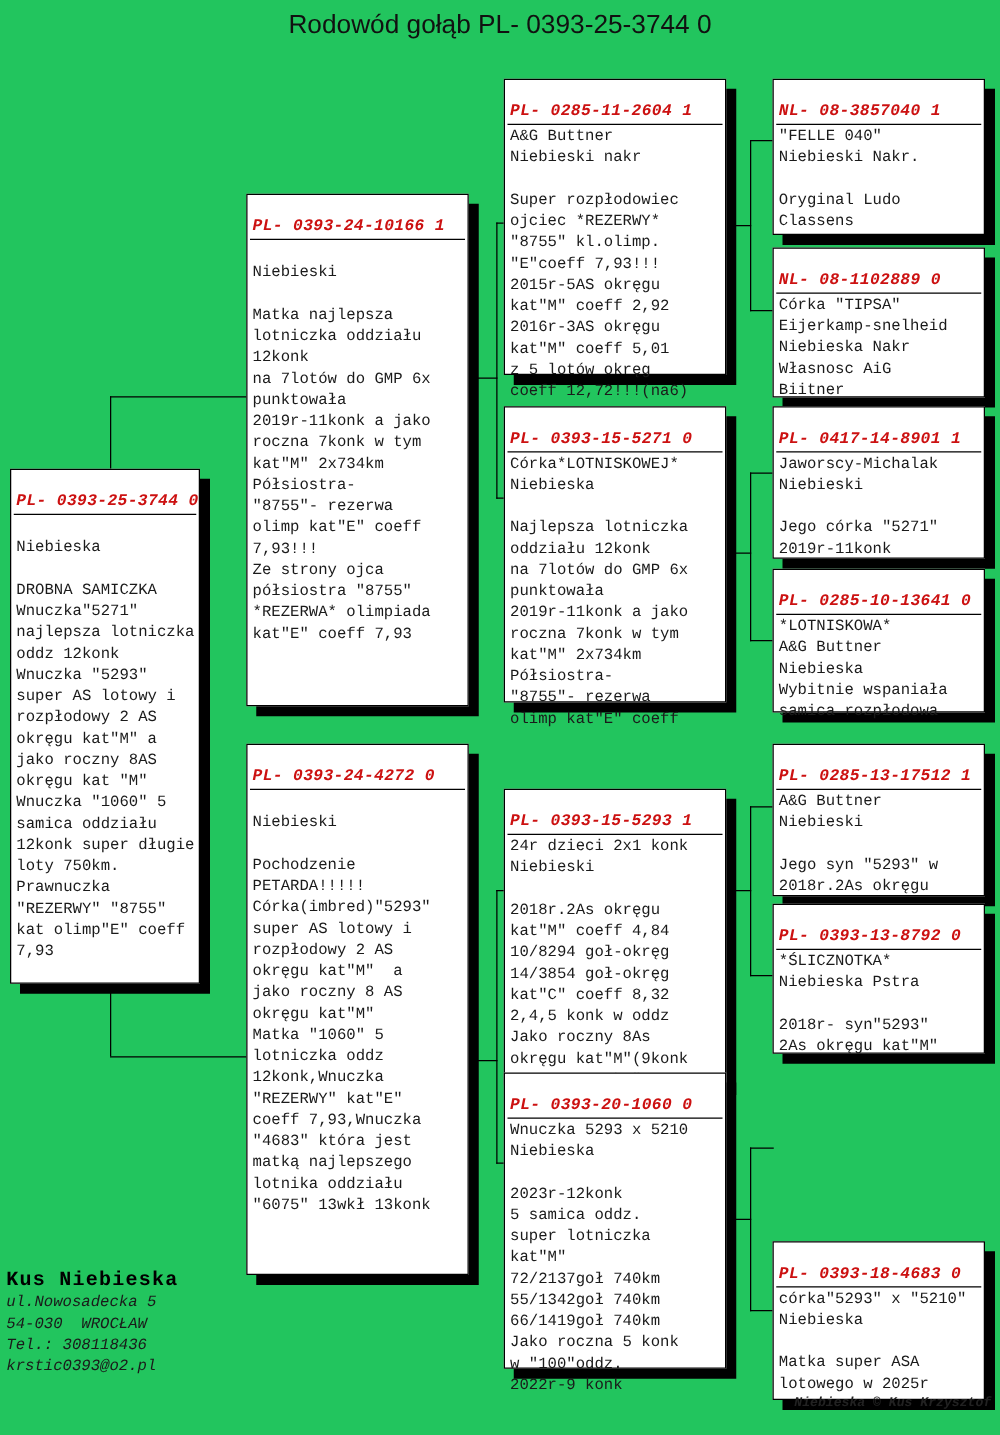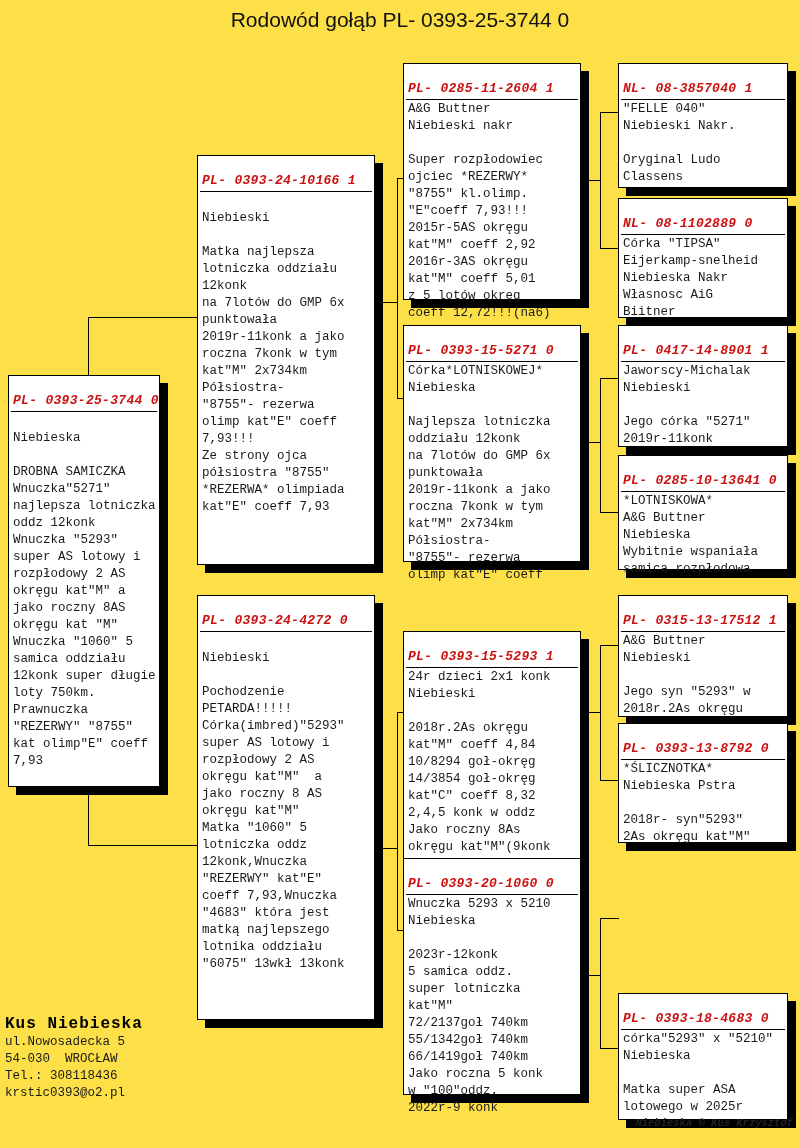--- a/index.html
+++ b/index.html
@@ -1,17 +1,17 @@
 <!DOCTYPE html>
 <html style="--header-red: #cc1111;"><head>
 <meta charset="utf-8">
 <style>
   html,body{margin:0;padding:0;background:#fff;}
   #canvas{
-    position:relative;width:800px;height:1148px;background:#fde047;
+    position:relative;width:800px;height:1148px;background:#22c55e;
     overflow:hidden;font-family:"Liberation Mono",monospace;
   }
   .title{
     position:absolute;left:0;top:8px;width:800px;text-align:center;
     font-family:"Liberation Sans",sans-serif;font-size:21px;color:#111;
     margin:0;font-weight:400;
   }
   .pbox{
     position:absolute;background:#fff;border:1px solid #000;
     box-shadow:8px 8px 0 0 #000;box-sizing:border-box;padding:1px 2px;
@@ -30,21 +30,21 @@
   .lh,.lv{position:absolute;background:#000;}
   .lh{height:1px;}
   .lv{width:1px;}
   .owner{position:absolute;left:5px;top:1014px;}
   .owner-name{
     font-family:"Liberation Mono",monospace;font-weight:bold;
     font-size:16px;line-height:20px;color:#000;letter-spacing:1px;white-space:pre;
   }
   .owner-line{
     font-family:"Liberation Mono",monospace;font-size:12.5px;line-height:17px;
-    color:#1a1a1a;white-space:pre;
+    color:#1a1a1a;white-space:pre;font-style:italic;
   }
   .owner-line:first-of-type{margin-top:5px;}
   .footer{
     position:absolute;right:7px;top:1117px;
     font-family:"Liberation Mono",monospace;font-size:10.5px;
     font-weight:bold;font-style:italic;color:#222;white-space:pre;
   }
 </style>
 </head>
 <body>
@@ -250,21 +250,21 @@
   </div>
   <div class="pbox" style="left:618px;top:455px;width:170px;height:115px">
     <div class="ring">PL- 0285-10-13641 0</div>
     <div class="pbody">*LOTNISKOWA*
 A&amp;G Buttner
 Niebieska
 Wybitnie wspaniała
 samica rozpłodowa</div>
   </div>
   <div class="pbox" style="left:618px;top:595px;width:170px;height:122px">
-    <div class="ring">PL- 0315-13-17512 1</div>
+    <div class="ring">PL- 0285-13-17512 1</div>
     <div class="pbody">A&amp;G Buttner
 Niebieski
 
 Jego syn "5293" w
 2018r.2As okręgu</div>
   </div>
   <div class="pbox" style="left:618px;top:723px;width:170px;height:120px">
     <div class="ring">PL- 0393-13-8792 0</div>
     <div class="pbody">*ŚLICZNOTKA*
 Niebieska Pstra

